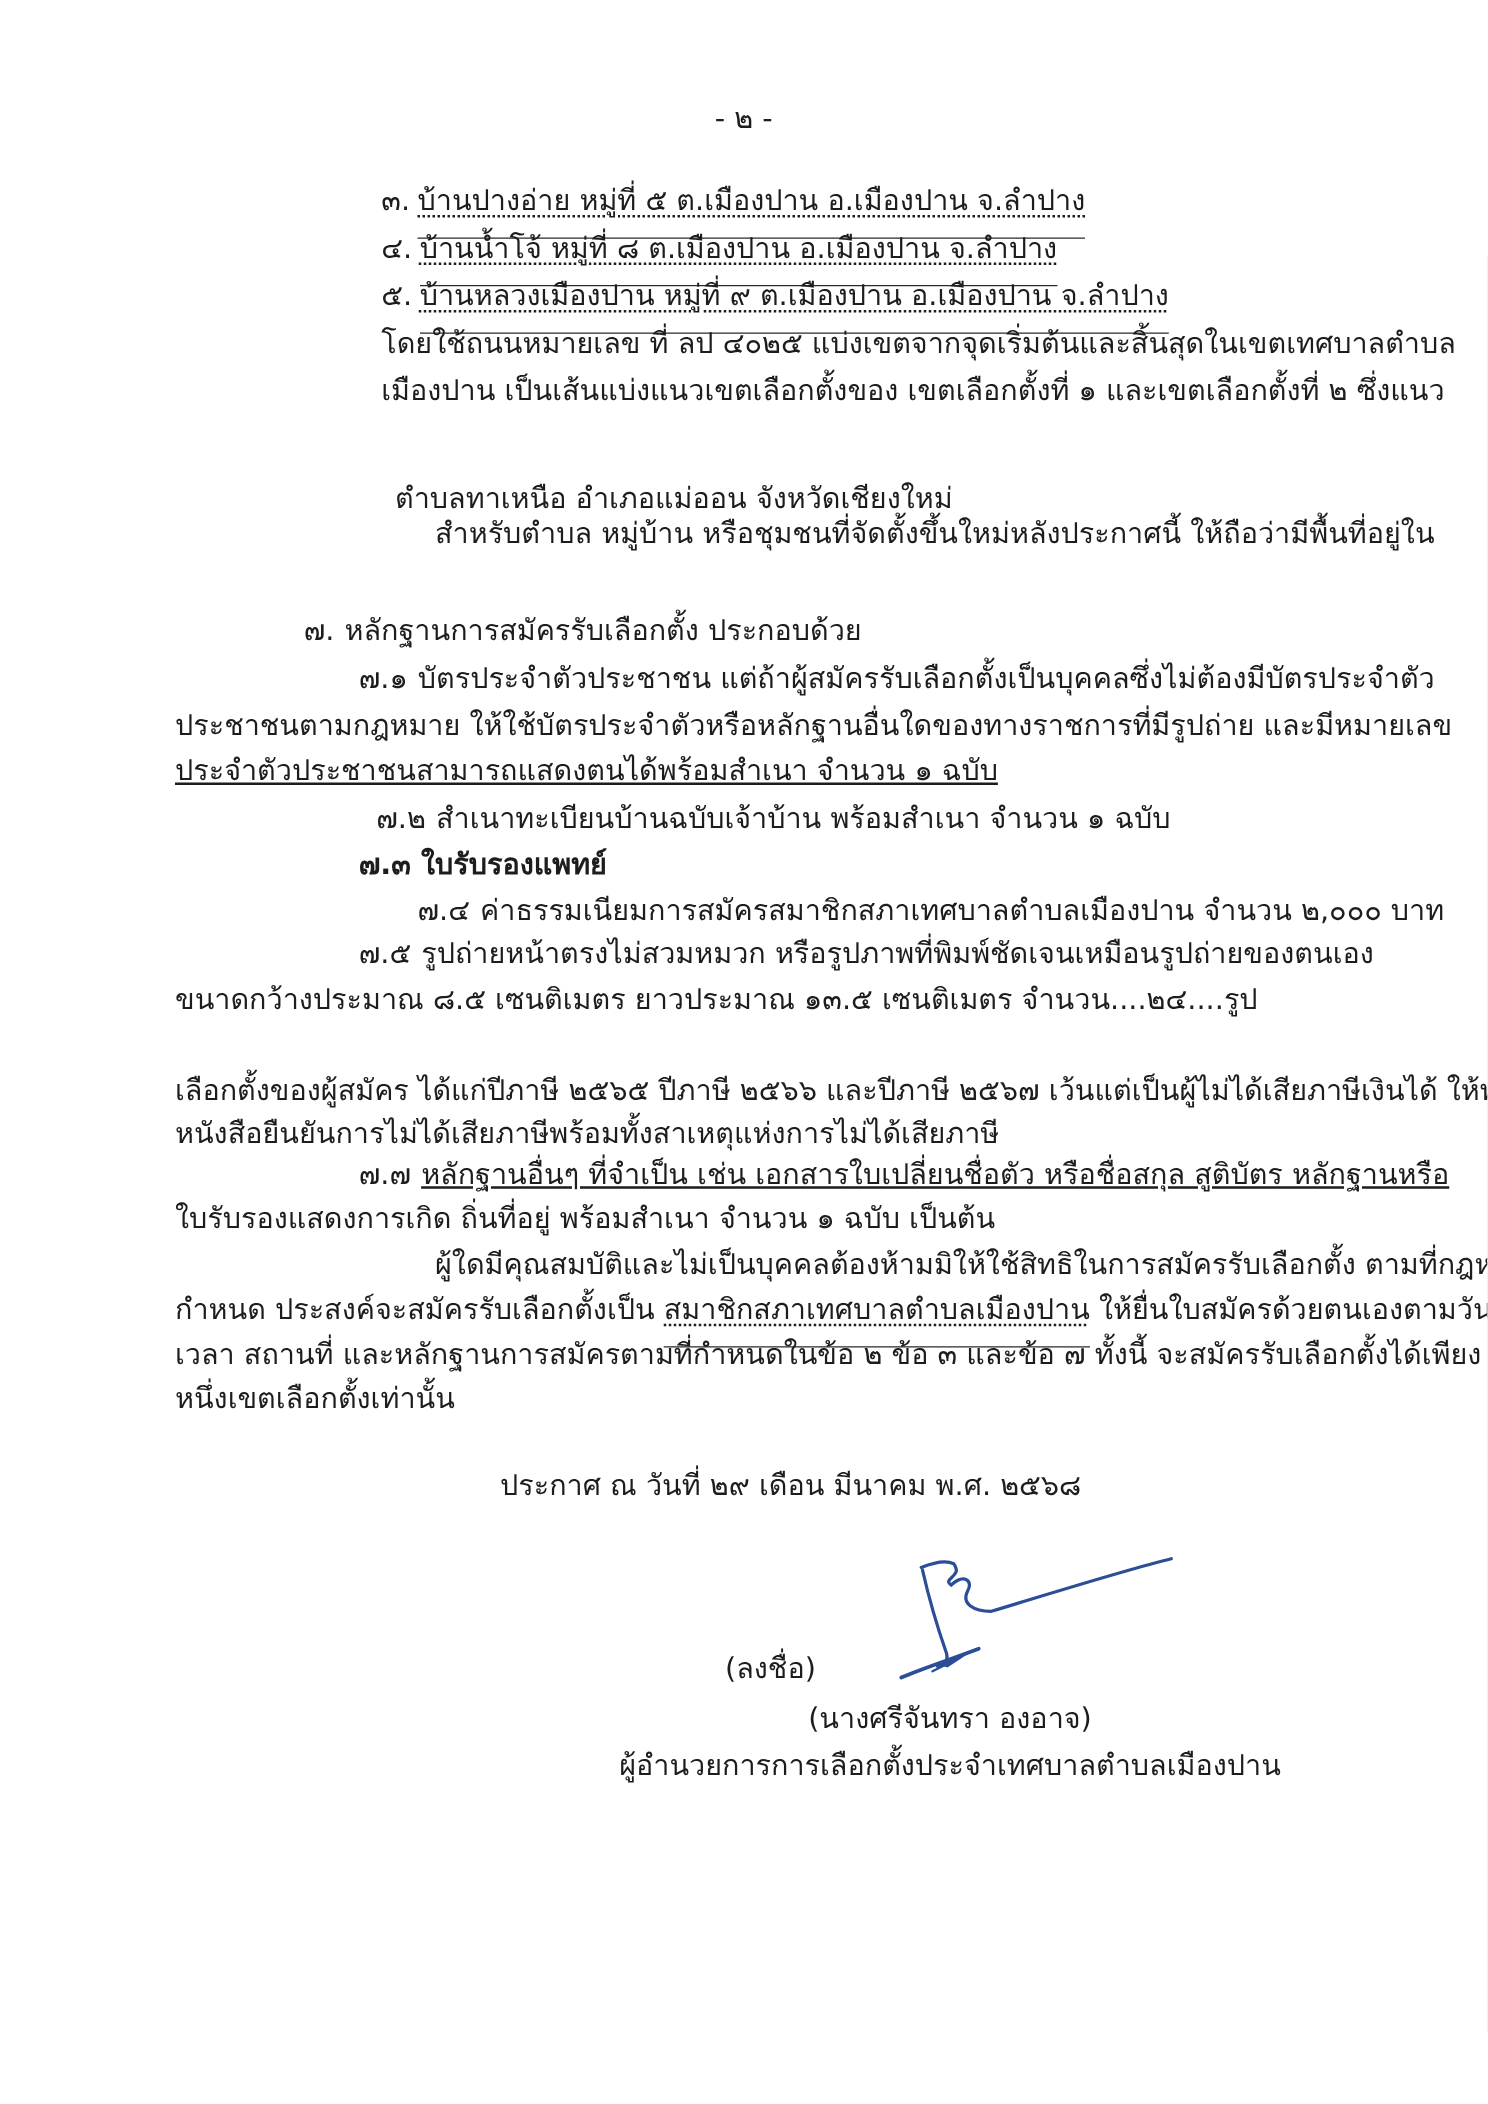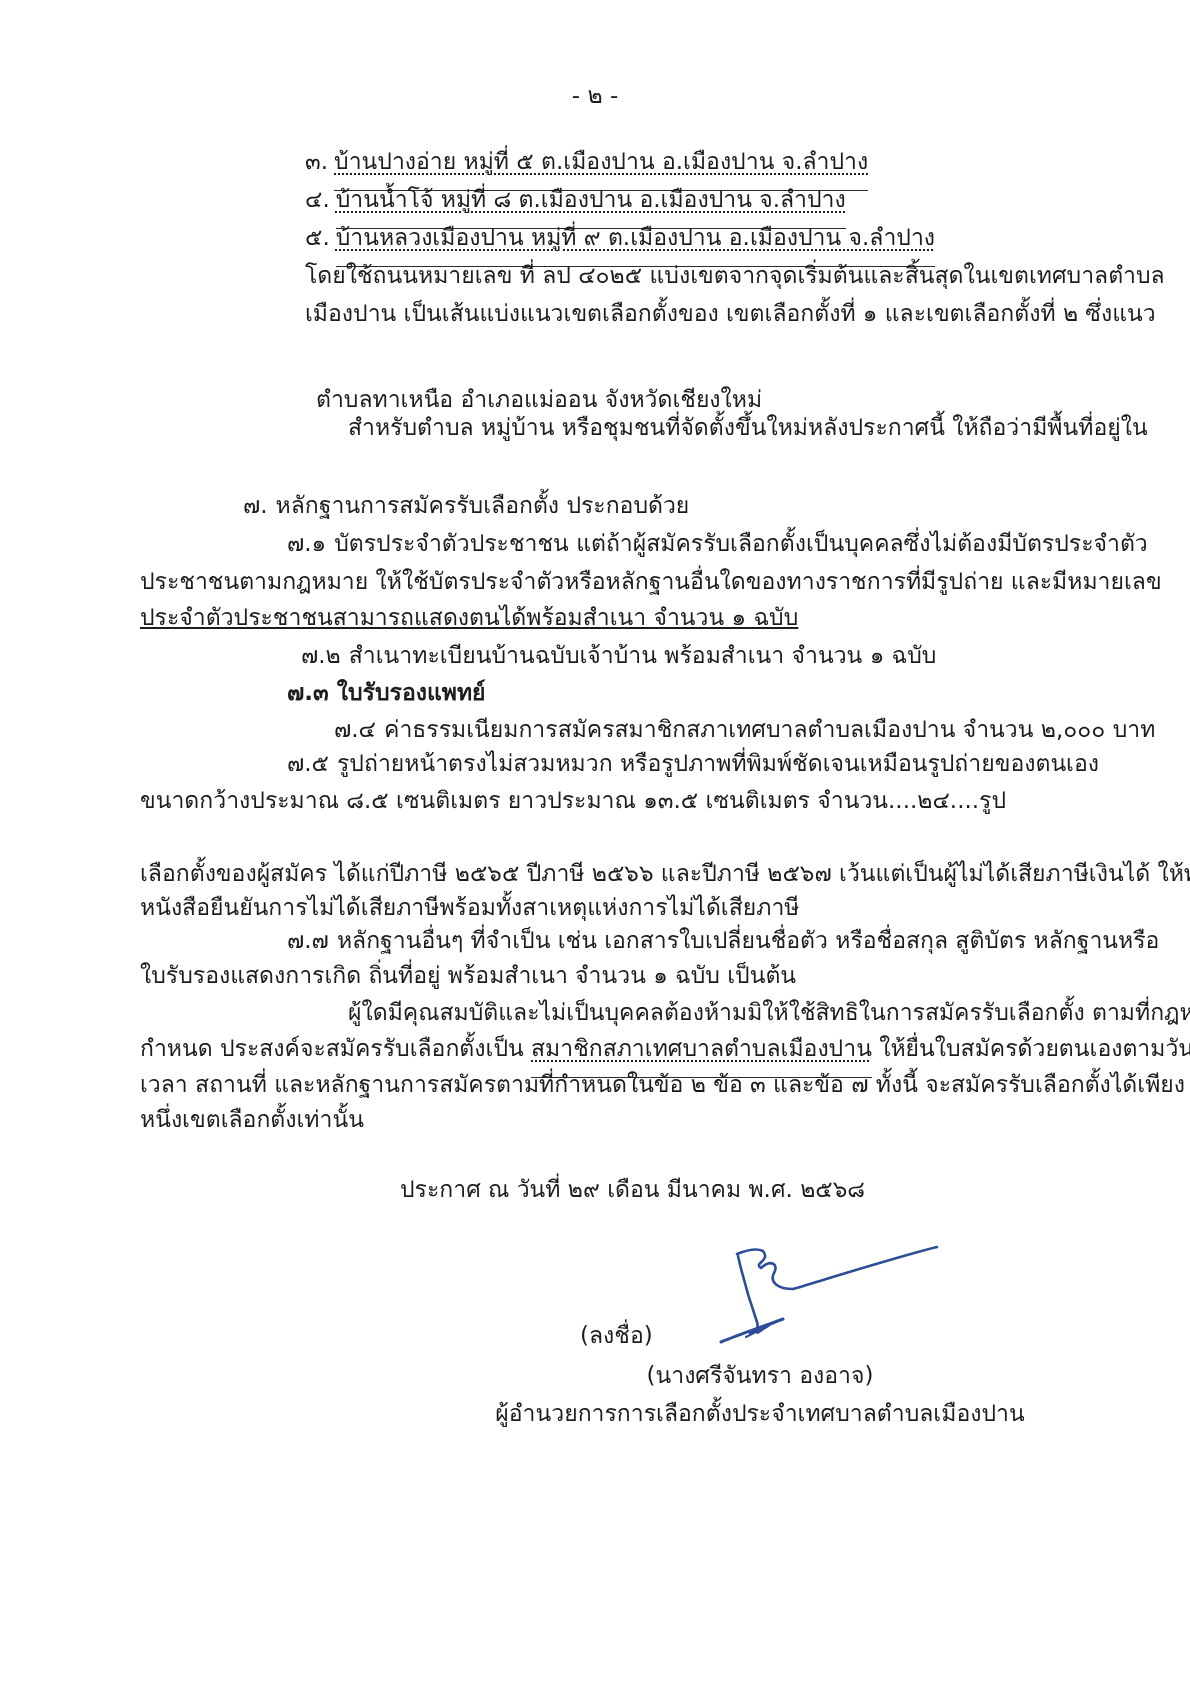--- a/index.html
+++ b/index.html
@@ -74,21 +74,21 @@
   <div class="ln" style="left:287px; top:748px;">
     <span class="num">๗.๕</span><span>รูปถ่ายหน้าตรงไม่สวมหมวก หรือรูปภาพที่พิมพ์ชัดเจนเหมือนรูปถ่ายของตนเอง</span>
   </div>
   <div class="ln" style="left:140px; top:785px;">
     <span>ขนาดกว้างประมาณ ๘.๕ เซนติเมตร ยาวประมาณ ๑๓.๕ เซนติเมตร จำนวน</span><span>....๒๔....</span><span>รูป</span>
   </div>
 
   <div class="ln" style="left:140px; top:858px;">เลือกตั้งของผู้สมัคร ได้แก่ปีภาษี ๒๕๖๕ ปีภาษี ๒๕๖๖ และปีภาษี ๒๕๖๗ เว้นแต่เป็นผู้ไม่ได้เสียภาษีเงินได้ ให้ทำ</div>
   <div class="ln" style="left:140px; top:892px;">หนังสือยืนยันการไม่ได้เสียภาษีพร้อมทั้งสาเหตุแห่งการไม่ได้เสียภาษี</div>
 
-  <div class="ln" style="left:287px; top:925px;">
+  <div class="ln" style="left:287px; top:925px;text-decoration:underline;">
     <span class="num">๗.๗</span><span>หลักฐานอื่นๆ ที่จำเป็น เช่น เอกสารใบเปลี่ยนชื่อตัว หรือชื่อสกุล สูติบัตร หลักฐานหรือ</span>
   </div>
   <div class="ln" style="left:140px; top:960px;">ใบรับรองแสดงการเกิด ถิ่นที่อยู่ พร้อมสำเนา จำนวน ๑ ฉบับ เป็นต้น</div>
 
   <div class="ln" style="left:348px; top:997px;">ผู้ใดมีคุณสมบัติและไม่เป็นบุคคลต้องห้ามมิให้ใช้สิทธิในการสมัครรับเลือกตั้ง ตามที่กฎหมาย</div>
   <div class="ln" style="left:140px; top:1033px;">
     <span>กำหนด ประสงค์จะสมัครรับเลือกตั้งเป็น </span><span class="u-fill">สมาชิกสภาเทศบาลตำบลเมืองปาน</span><span> ให้ยื่นใบสมัครด้วยตนเองตามวัน</span>
   </div>
   <div class="ln" style="left:140px; top:1069px;">เวลา สถานที่ และหลักฐานการสมัครตามที่กำหนดในข้อ ๒ ข้อ ๓ และข้อ ๗ ทั้งนี้ จะสมัครรับเลือกตั้งได้เพียง</div>
   <div class="ln" style="left:140px; top:1104px;">หนึ่งเขตเลือกตั้งเท่านั้น</div>

